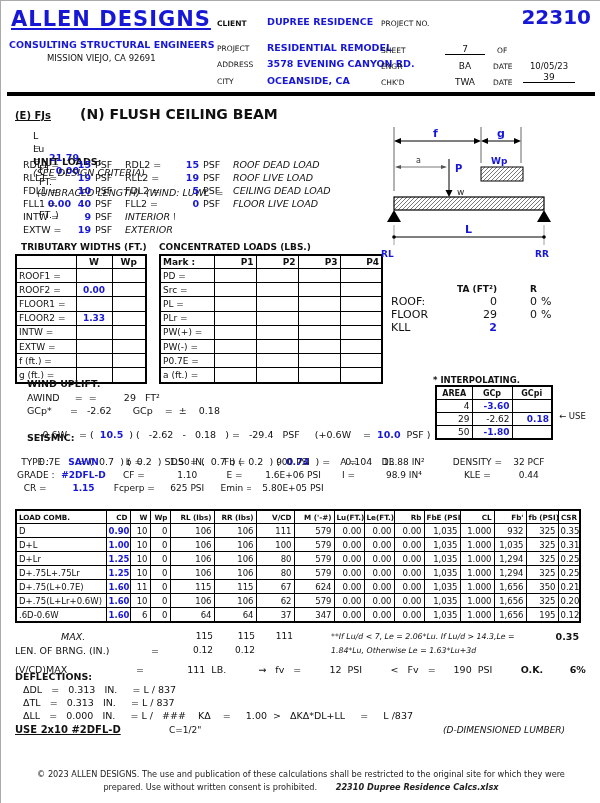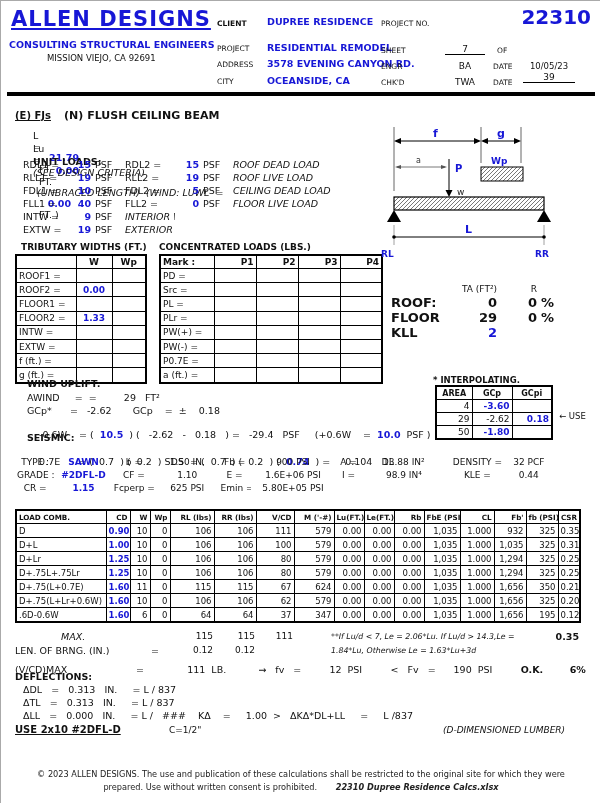--- a/index.html
+++ b/index.html
@@ -23,22 +23,22 @@
   
   .trib th{font-size:9px;}
   .trib td{font-size:9px;height:13.2px;}
   .trib td:nth-child(2){color:#1717d6;font-weight:bold;text-align:center;}
   .trib td:nth-child(3){text-align:center;}
   
   .conc th{font-size:9px;text-align:right;}
   .conc th:first-child{text-align:left;}
   .conc td{font-size:9px;height:13.2px;}
   
-  .ta th{font-size:9px;text-align:right;font-weight:normal;}
-  .ta td{font-size:13px;font-weight:bold;}
+  .ta th{font-size:9px;text-align:right;font-weight:bold;}
+  .ta td{font-size:11px;}
   .ta td:nth-child(2),.ta td:nth-child(3){text-align:right;}
   
   .interp th{font-size:8px;text-align:center;}
   .interp td{font-size:9px;text-align:right;}
   
   .member td{font-size:9px;height:13px;text-align:center;}
   .member td:nth-child(2){color:#1717d6;font-weight:bold;}
   
   .lc th{font-size:7.2px;text-align:right;font-weight:bold;}
   .lc th:first-child{text-align:left;}
@@ -92,21 +92,21 @@
   <div class="abs" style="left:522px;top:60px;width:52px;text-align:center;font-size:8.5px;">10/05/23</div>
 
   <div class="abs" style="left:380px;top:77px;font-size:7.5px;">CHK'D</div>
   <div class="abs" style="left:444px;top:76px;width:40px;text-align:center;font-size:9px;">TWA</div>
   <div class="abs" style="left:492px;top:77px;font-size:7.5px;">DATE</div>
 
   <div class="abs" style="left:6px;top:91px;width:588px;height:4px;background:#000;"></div>
 
   <div class="abs" style="left:14px;top:103px;">
     <span class="b u" style="font-size:10px;">(E) FJs</span>
-    <span class="b" style="font-size:11px;margin-left:8px;">(N) FLUSH CEILING BEAM</span>
+    <span class="b" style="font-size:14px;margin-left:24px;">(N) FLUSH CEILING BEAM</span>
   </div>
 
   <div class="abs line" style="left:20px;top:118px;">
     <span style="display:inline-block;width:16px;">L</span>
     <span style="display:inline-block;width:16px;">=</span>
     <span class="blue" style="display:inline-block;width:46px;text-align:right;">21.79</span>
     <span style="margin-left:6px;">FT.</span>
   </div>
 
   <div class="abs line" style="left:20px;top:131px;">

